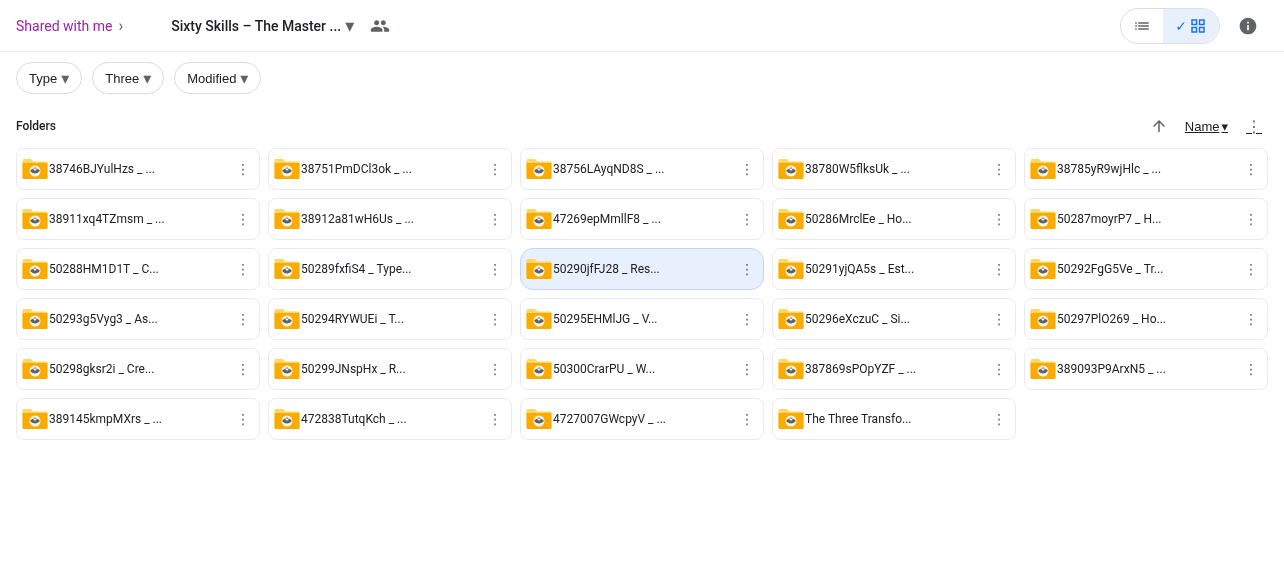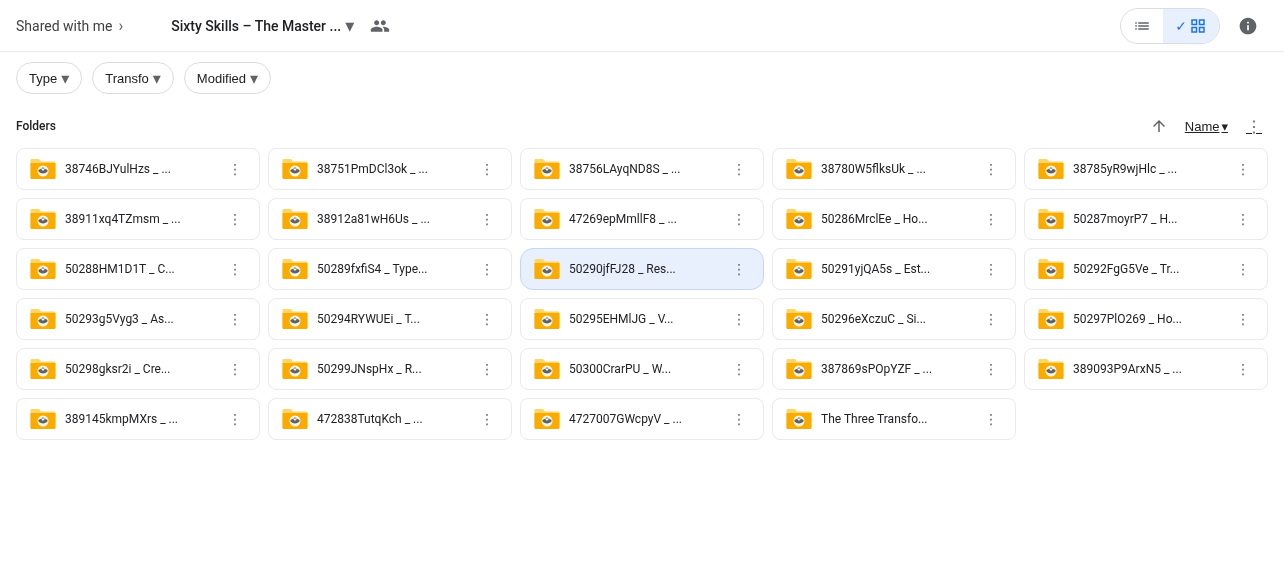--- a/index.html
+++ b/index.html
@@ -22,21 +22,21 @@
       height: 52px;
       position: relative;
     }
     .breadcrumb {
       display: flex;
       align-items: center;
       gap: 6px;
       flex: 1;
     }
     .breadcrumb-link {
-      color: #404040;
+      color: #a21caf;
       font-size: 14px;
       cursor: pointer;
       text-decoration: none;
     }
     .breadcrumb-sep {
       color: #5f6368;
       font-size: 16px;
     }
     .breadcrumb-current {
       display: flex;
@@ -204,22 +204,21 @@
     
     .folders-grid {
       display: grid;
       grid-template-columns: repeat(5, 1fr);
       gap: 8px;
     }
 
     .folder-card {
       display: flex;
       align-items: center;
-      gap: 8px;
-      padding: 8px 12px;
+      padding: 8px 4px;
       border: 1px solid #e8eaed;
       border-radius: 8px;
       background: #fff;
       cursor: pointer;
       min-width: 0;
       position: relative;
     }
     .folder-card.selected { background: #e8f0fe; border-color: #c5d5f5; }
 
     .folder-icon {
@@ -302,21 +301,21 @@
     </button>
   </div>
 </div>
 
 <div class="filters">
   <button class="filter-chip">
     <span>Type</span>
     <span class="arrow">▾</span>
   </button>
   <button class="filter-chip">
-    <span>Transfo</span>
+    <span>Three</span>
     <span class="arrow">▾</span>
   </button>
   <button class="filter-chip">
     <span>Modified</span>
     <span class="arrow">▾</span>
   </button>
 </div>
 
 <div class="content">
   <div class="section-header">

